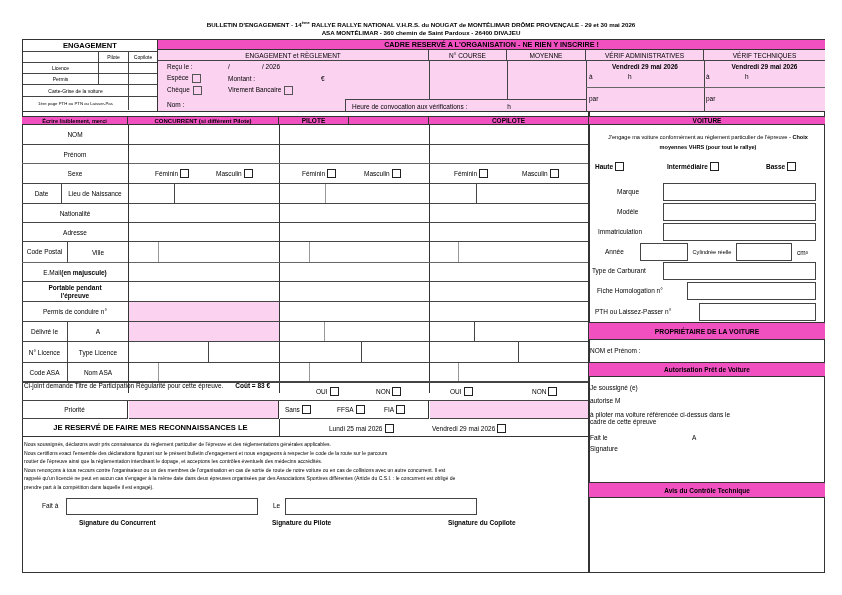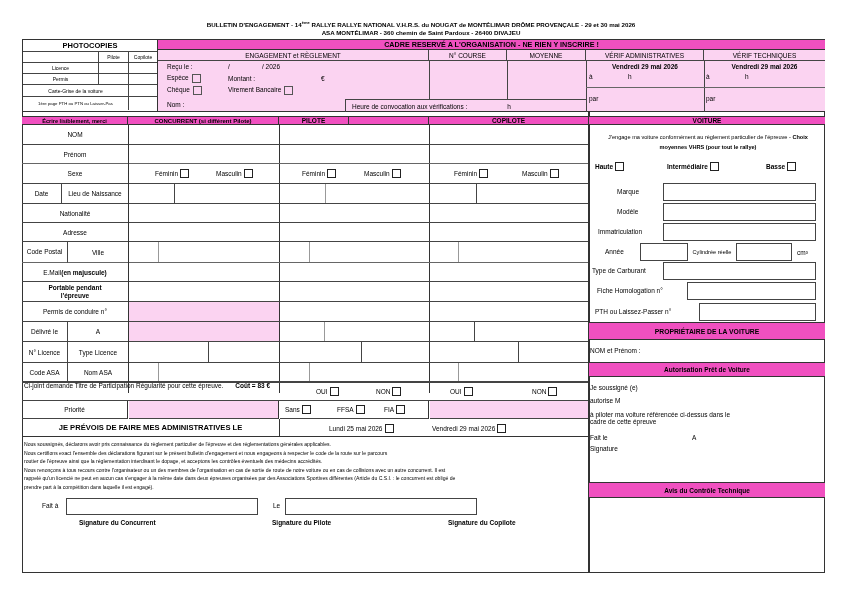--- a/index.html
+++ b/index.html
@@ -24,21 +24,21 @@
 <body>
 
 <div class="abs title" style="top:20px;">
   <span>BULLETIN D'ENGAGEMENT - 14</span><sup style="font-size:4px;">ème</sup><span> RALLYE RALLYE NATIONAL V.H.R.S. du NOUGAT de MONTÉLIMAR DRÔME PROVENÇALE  - 29 et 30 mai 2026</span>
 </div>
 <div class="abs title" style="top:29px;">ASA MONTÉLIMAR - 360 chemin de Saint Pardoux - 26400 DIVAJEU</div>
 
 <div class="abs" style="left:22px;top:39px;width:803px;height:534px;border:1px solid #333;"></div>
 
 <div class="abs b" style="left:22px;top:39px;width:136px;height:73px;">
-  <div class="ctr bold hl" style="height:12px;font-size:7.5px;">PHOTOCOPIES</div>
+  <div class="ctr bold hl" style="height:12px;font-size:7.5px;">ENGAGEMENT</div>
   <div style="display:flex;height:11px;" class="hl">
     <div class="vl" style="width:76px;"></div>
     <div class="ctr t5 vl" style="width:30px;">Pilote</div>
     <div class="ctr t5" style="width:28px;">Copilote</div>
   </div>
   <div style="display:flex;height:11px;" class="hl">
     <div class="ctr t5 vl" style="width:76px;">Licence</div>
     <div class="vl" style="width:30px;"></div>
     <div style="width:28px;"></div>
   </div>
@@ -261,21 +261,21 @@
 <div class="abs lft t6" style="left:337px;top:401px;height:17px;">
     <span>FFSA</span>
     <span class="cb"></span>
   </div>
 <div class="abs lft t6" style="left:384px;top:401px;height:17px;">
     <span>FIA</span>
     <span class="cb"></span>
   </div>
 <div class="abs lpink hl" style="left:430px;top:401px;width:158px;height:18px;"></div>
 
-<div class="abs ctr bold" style="left:22px;top:419px;width:258px;height:18px;font-size:7.6px;border-right:1px solid #333;border-bottom:1px solid #333;">JE PRÉVOIS DE FAIRE MES ADMINISTRATIVES LE</div>
+<div class="abs ctr bold" style="left:22px;top:419px;width:258px;height:18px;font-size:7.6px;border-right:1px solid #333;border-bottom:1px solid #333;">JE RESERVÉ DE FAIRE MES RECONNAISSANCES LE</div>
 <div class="abs" style="left:280px;top:419px;width:308px;height:18px;border-bottom:1px solid #333;"></div>
 <div class="abs lft t6" style="left:329px;top:419px;height:18px;">
     <span>Lundi 25 mai 2026</span>
     <span class="cb"></span>
   </div>
 <div class="abs lft t6" style="left:432px;top:419px;height:18px;">
     <span>Vendredi 29 mai 2026</span>
     <span class="cb"></span>
   </div>
 

